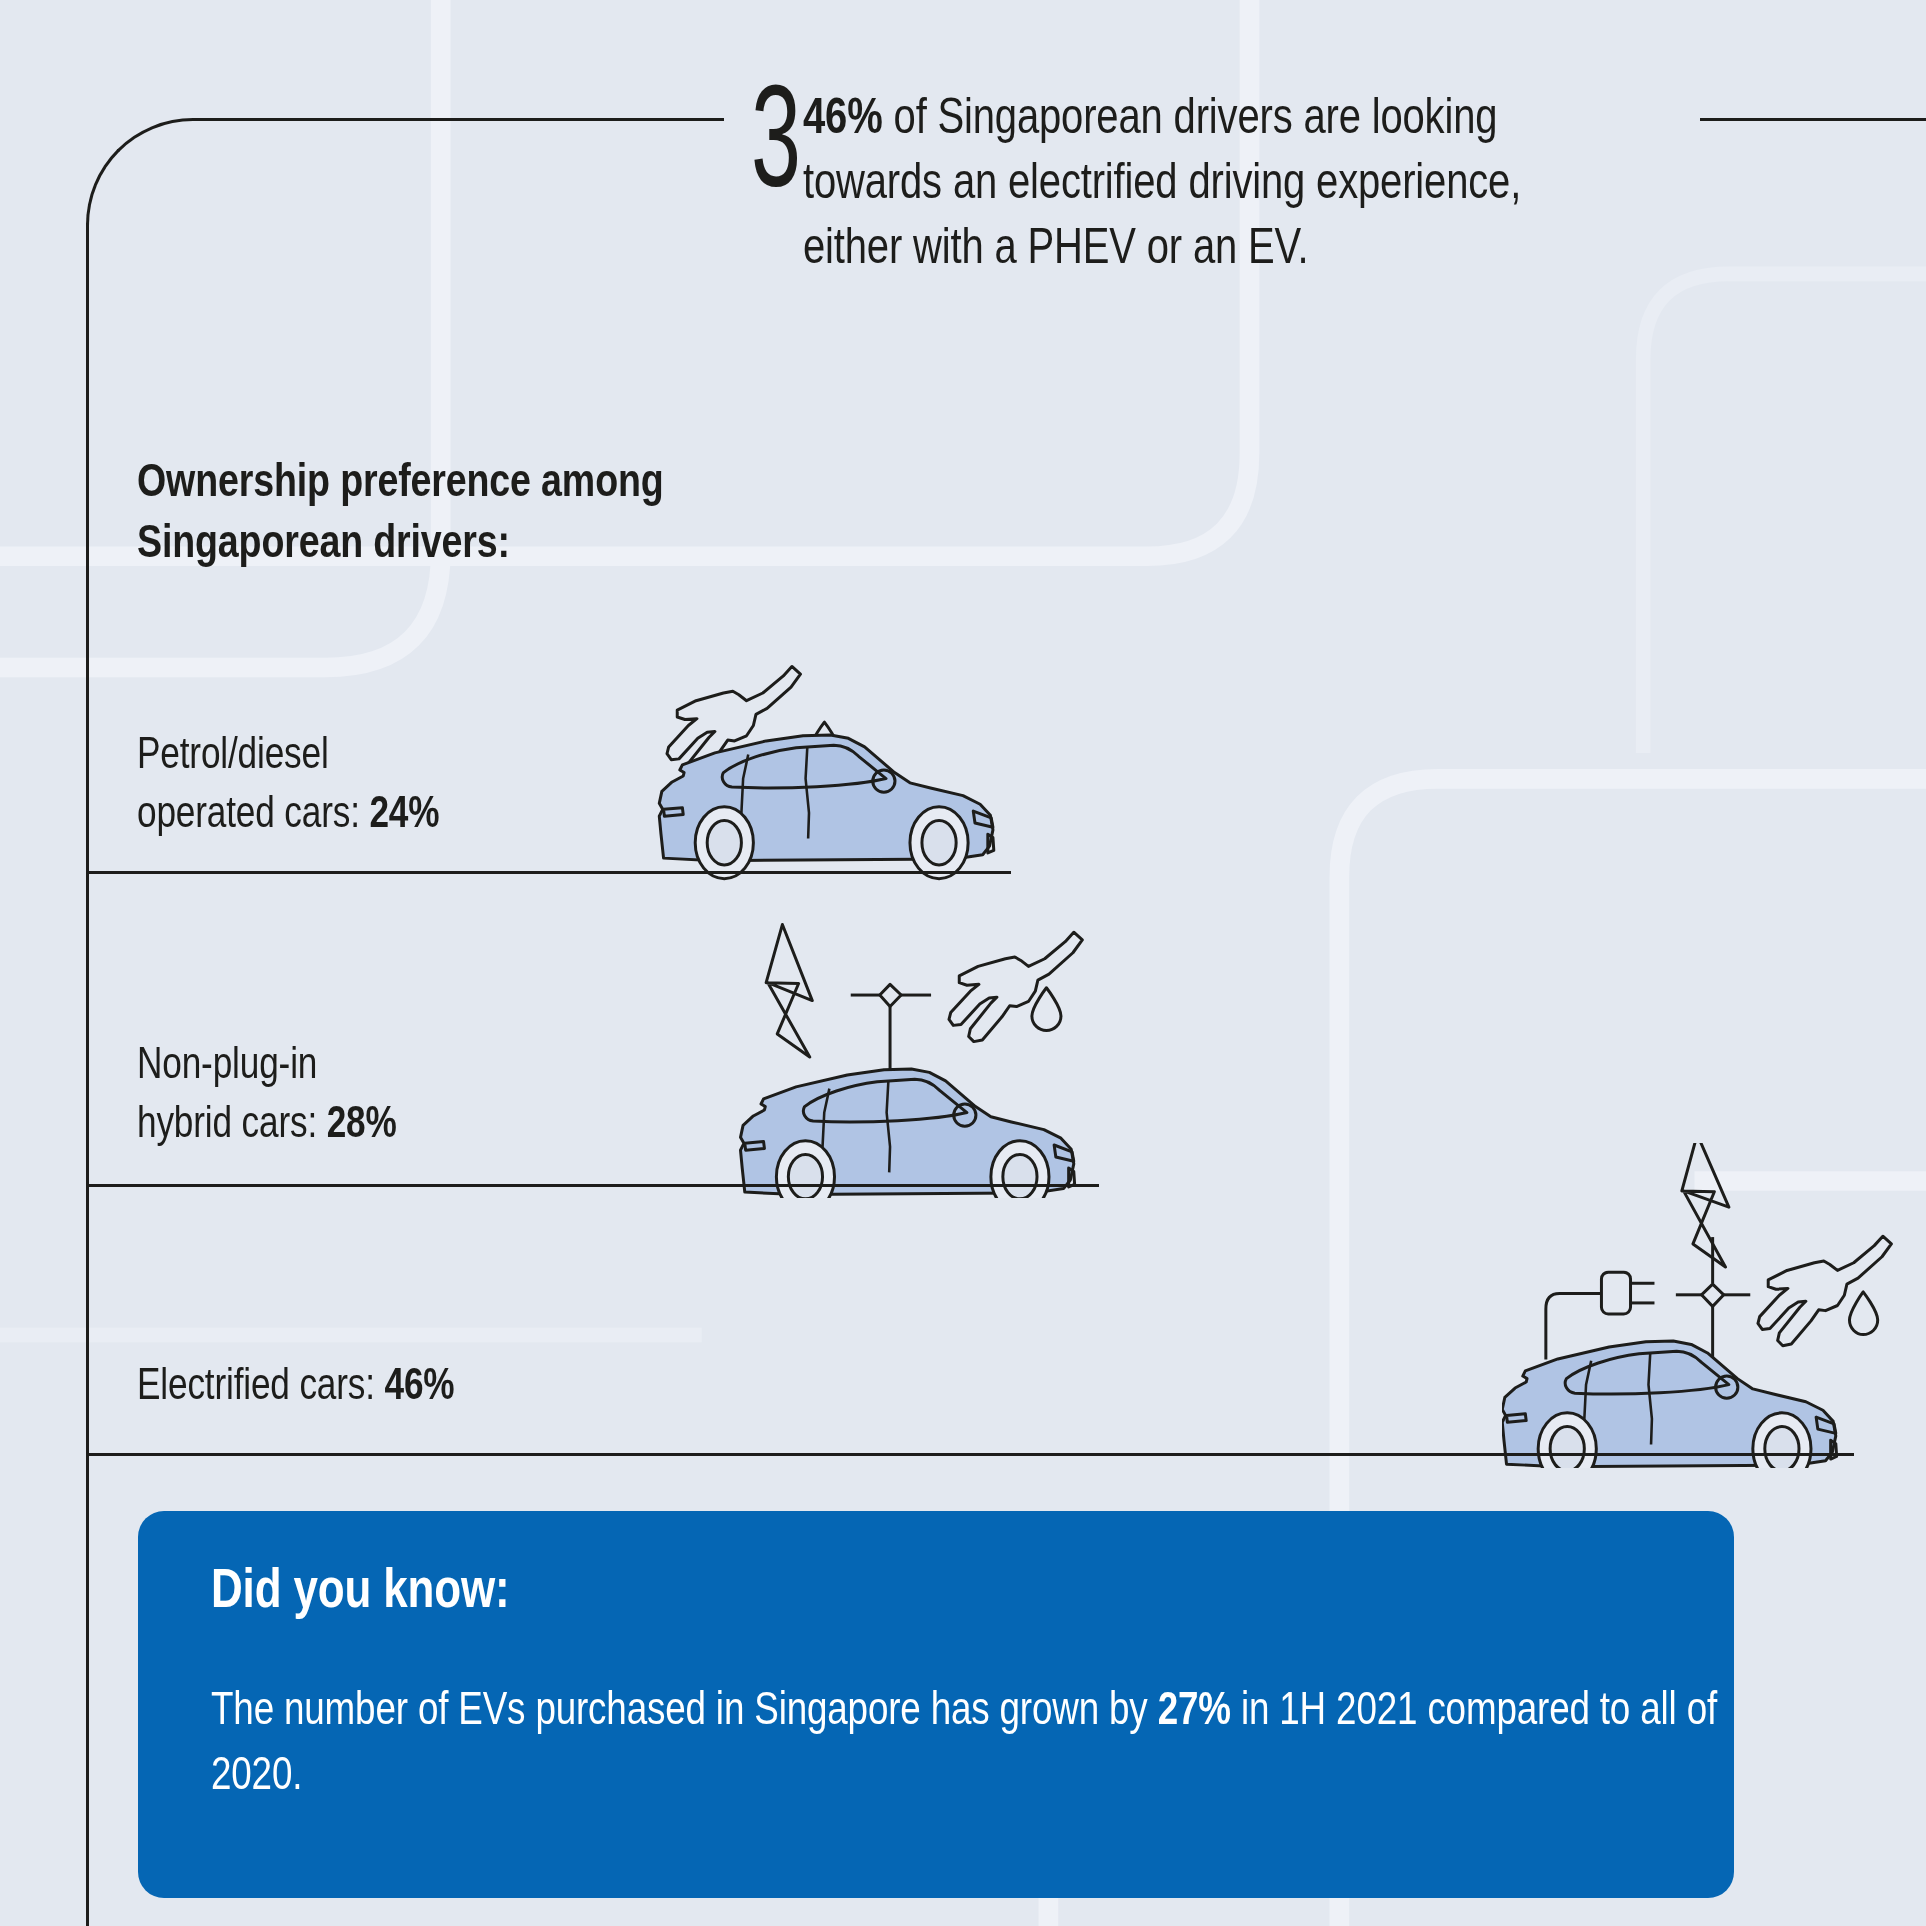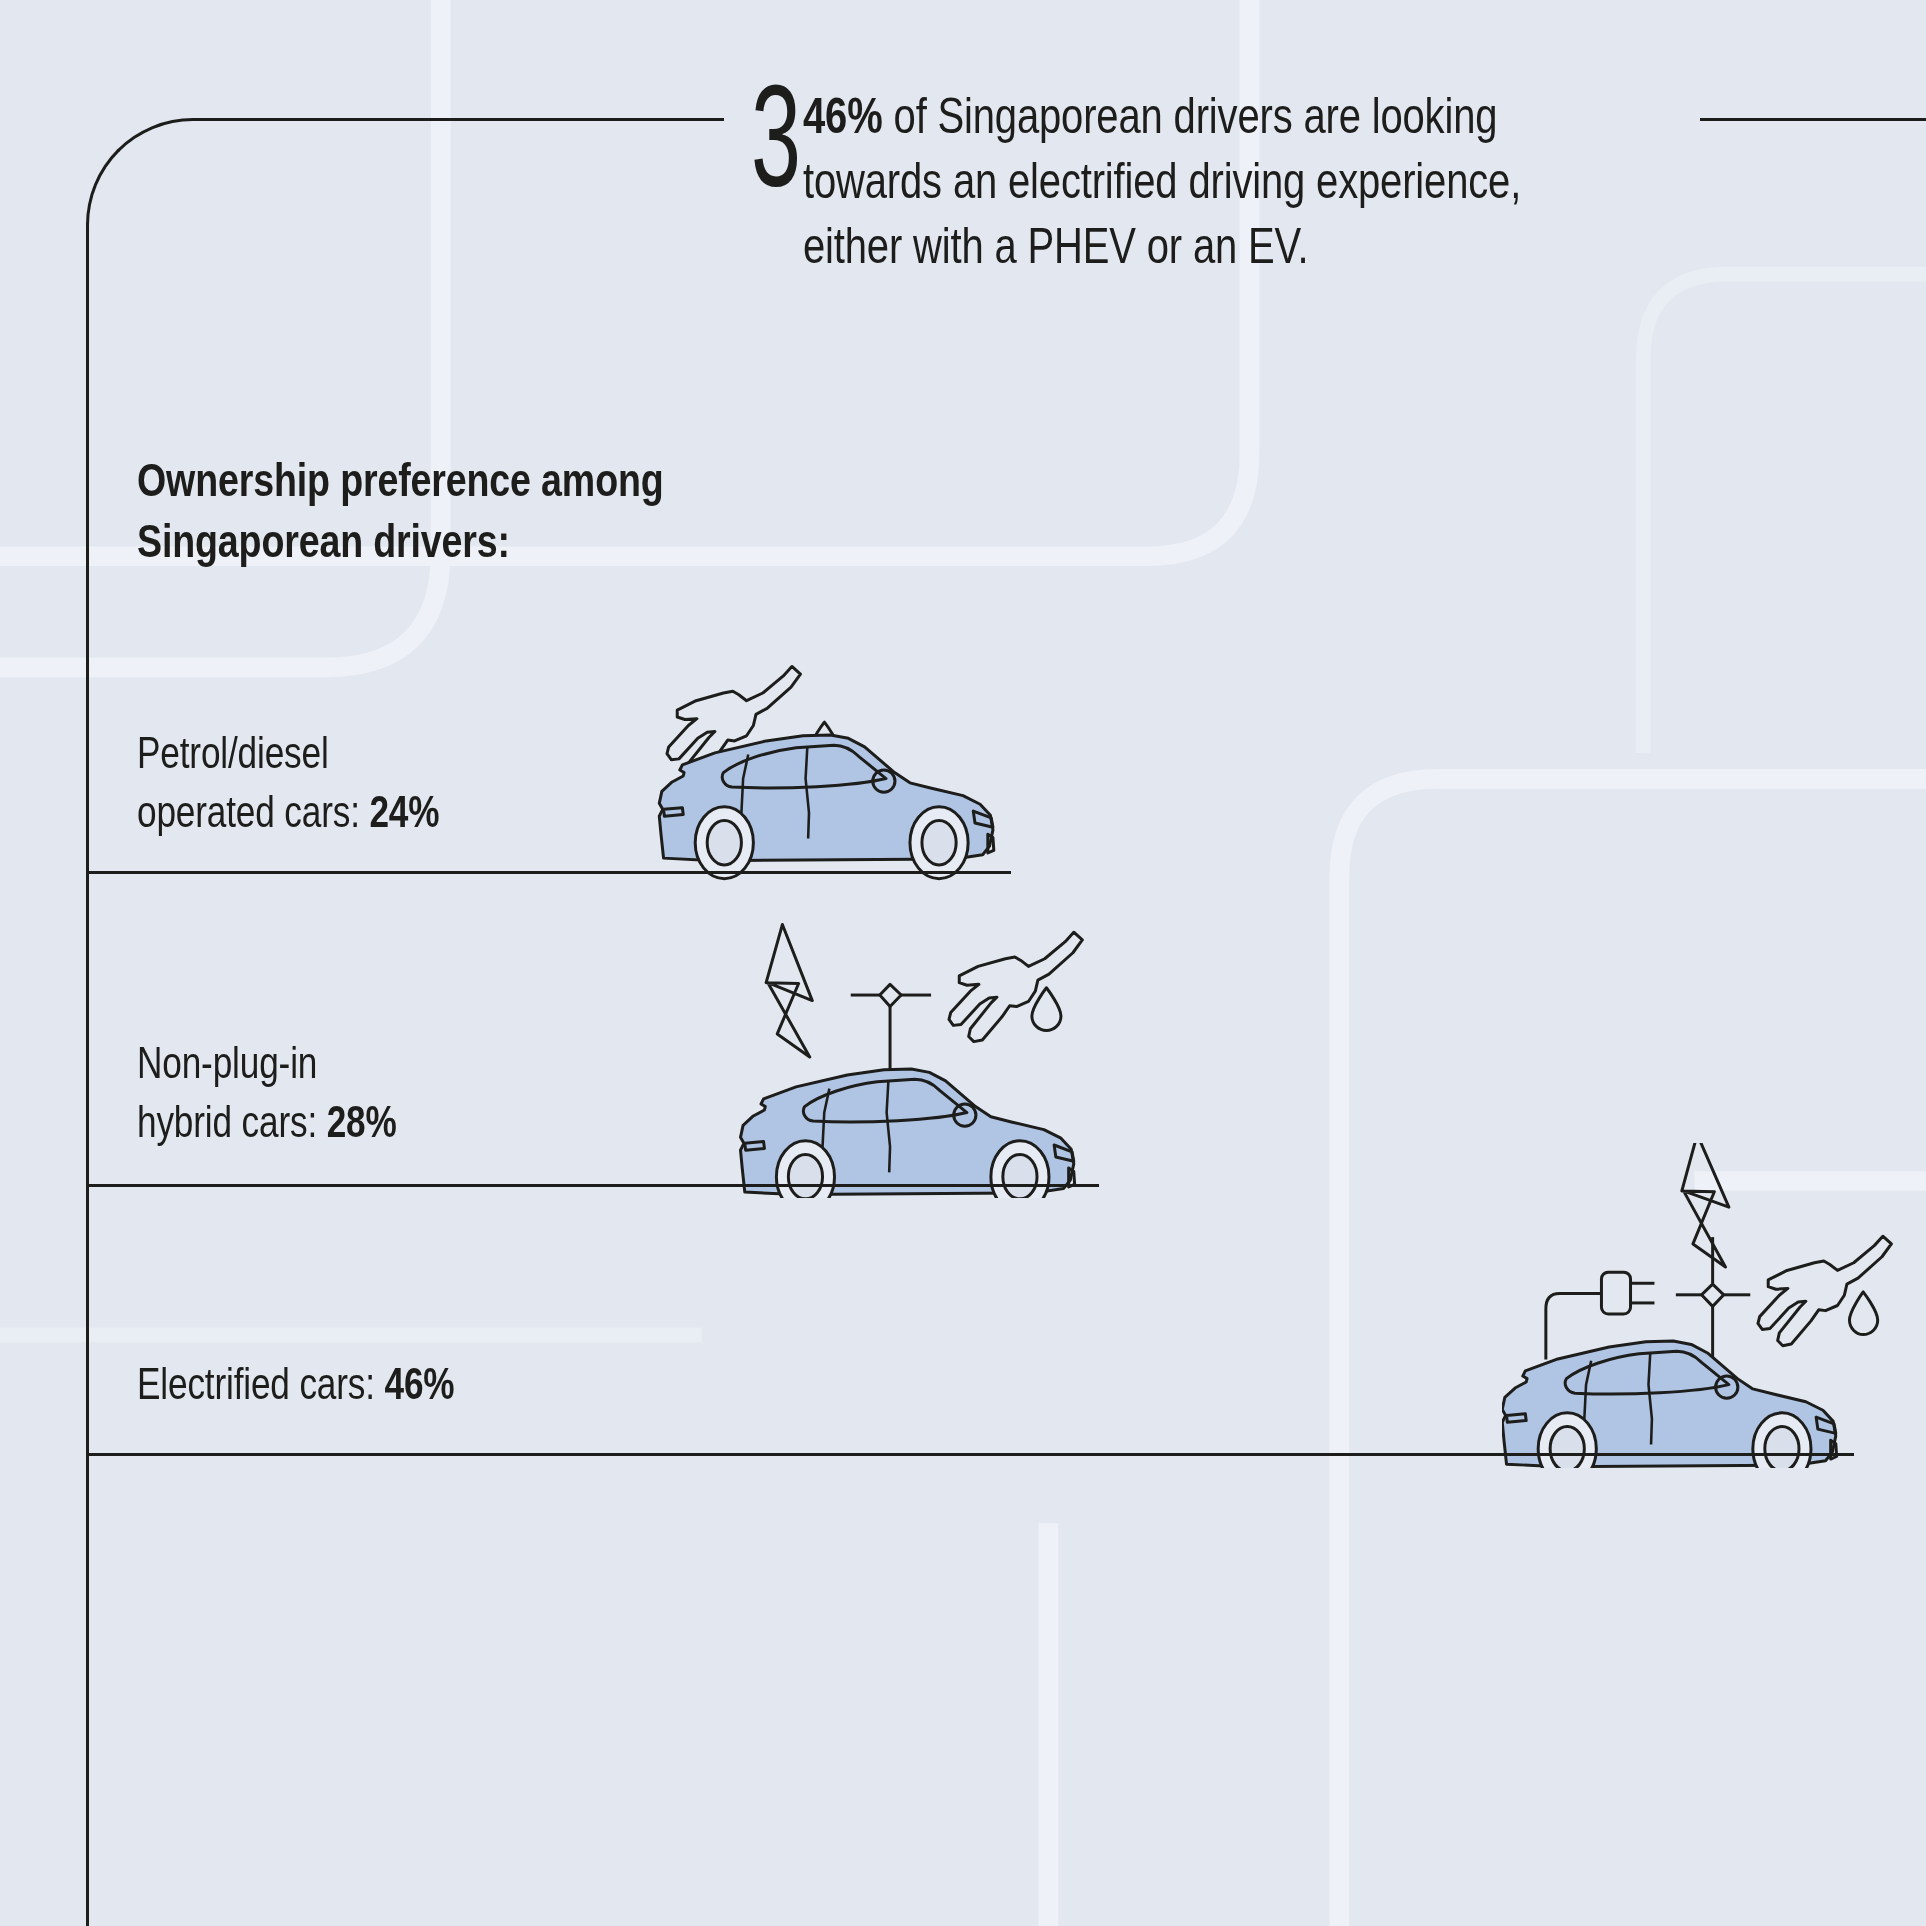--- a/index.html
+++ b/index.html
@@ -320,15 +320,19 @@
         <ellipse cx="162" cy="450" rx="68" ry="84" fill="#e7ebf3" stroke="#1d1d1b" stroke-width="7"></ellipse>
         <ellipse cx="162" cy="450" rx="40" ry="52" fill="#d9e0ec" stroke="#1d1d1b" stroke-width="7"></ellipse>
         <ellipse cx="664" cy="450" rx="68" ry="84" fill="#e7ebf3" stroke="#1d1d1b" stroke-width="7"></ellipse>
         <ellipse cx="664" cy="450" rx="40" ry="52" fill="#d9e0ec" stroke="#1d1d1b" stroke-width="7"></ellipse>
       </g>
     </svg>
   </div>
 
   <div class="divider divider-3"></div>
 
+  <div class="did-you-know-box">
+    <div class="dyk-title">Did you know:</div>
+    <div class="dyk-body"><span>The number of EVs purchased in Singapore has grown by </span><b>27%</b><span> in 1H 2021 compared to all of 2020.</span></div>
+  </div>
 
 </div>
 
 
 </body></html>

